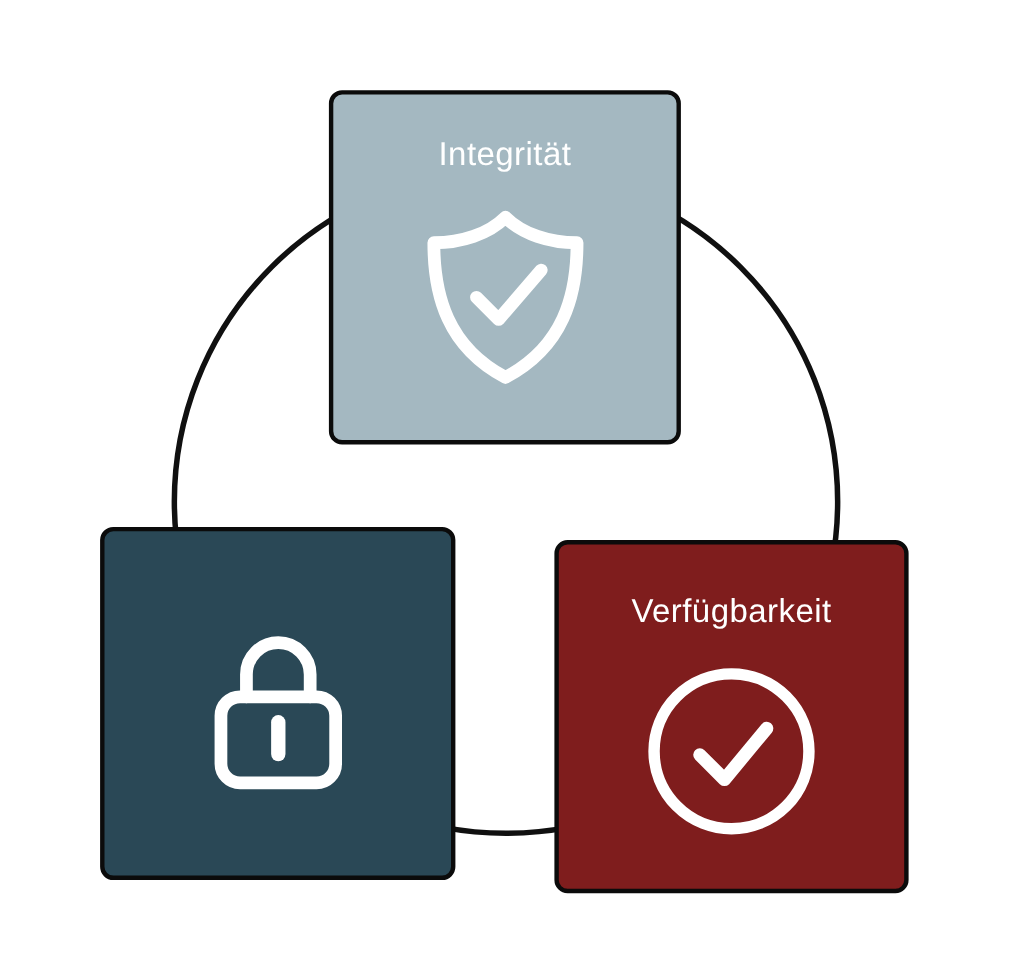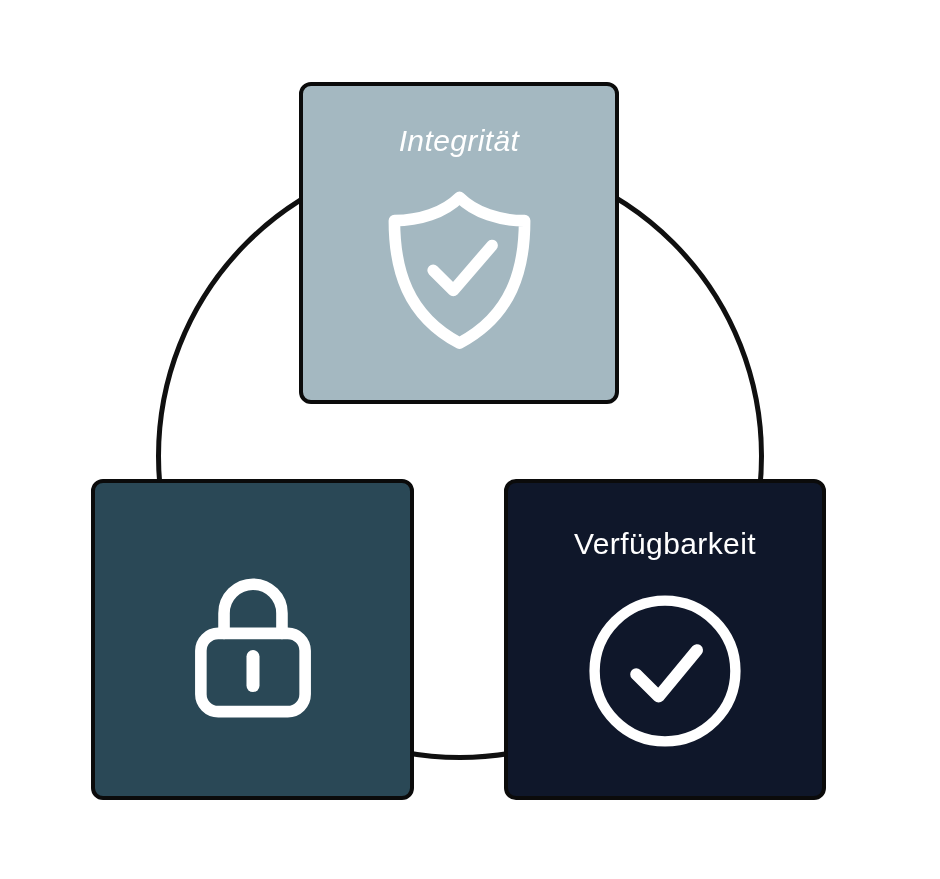--- a/index.html
+++ b/index.html
@@ -48,41 +48,41 @@
   .node-icon { margin-top: 32px; }
   .node-icon svg { display: block; }
 </style>
 </head>
 <body>
 
 <div class="canvas">
 
   <div class="ring"></div>
 
-  <div class="node node-top" style="background: rgb(164, 184, 193); font-style: italic;">
+  <div class="node node-top" style="background: rgb(164, 184, 193);">
     <div class="node-label">Integrität</div>
     <div class="node-icon">
       <svg width="155" height="163" viewBox="0 0 100 105" fill="none" stroke="#ffffff" stroke-width="7.5" stroke-linecap="round" stroke-linejoin="round">
         <path d="M50 6 C 60 16, 76 21, 92 21 C 92 52, 84 82, 50 100 C 16 82, 8 52, 8 21 C 24 21, 40 16, 50 6 Z"></path>
         <path d="M33 53 L46 66 L71 37"></path>
       </svg>
     </div>
   </div>
 
   <div class="node node-left" style="background: rgb(42, 72, 86);">
     <div class="node-icon">
       <svg width="146" height="168" viewBox="0 0 100 116" fill="none" stroke="#ffffff" stroke-width="8" stroke-linecap="round" stroke-linejoin="round">
         <path d="M30 50 V36 a20 20 0 0 1 40 0 V50"></path>
         <rect x="14" y="50" width="72" height="54" rx="12"></rect>
         <line x1="50" y1="66" x2="50" y2="86" stroke-width="9"></line>
       </svg>
     </div>
   </div>
 
-  <div class="node node-right" style="background: #0f172a;">
+  <div class="node node-right" style="background: #7f1d1d; margin-top: 12px;">
     <div class="node-label">Verfügbarkeit</div>
     <div class="node-icon">
       <svg width="160" height="160" viewBox="0 0 100 100" fill="none" stroke="#ffffff" stroke-linecap="round" stroke-linejoin="round">
         <circle cx="50" cy="50" r="44" stroke-width="6.5"></circle>
         <path d="M32 52 L46 66 L70 37" stroke-width="7.5"></path>
       </svg>
     </div>
   </div>
 
 </div>

